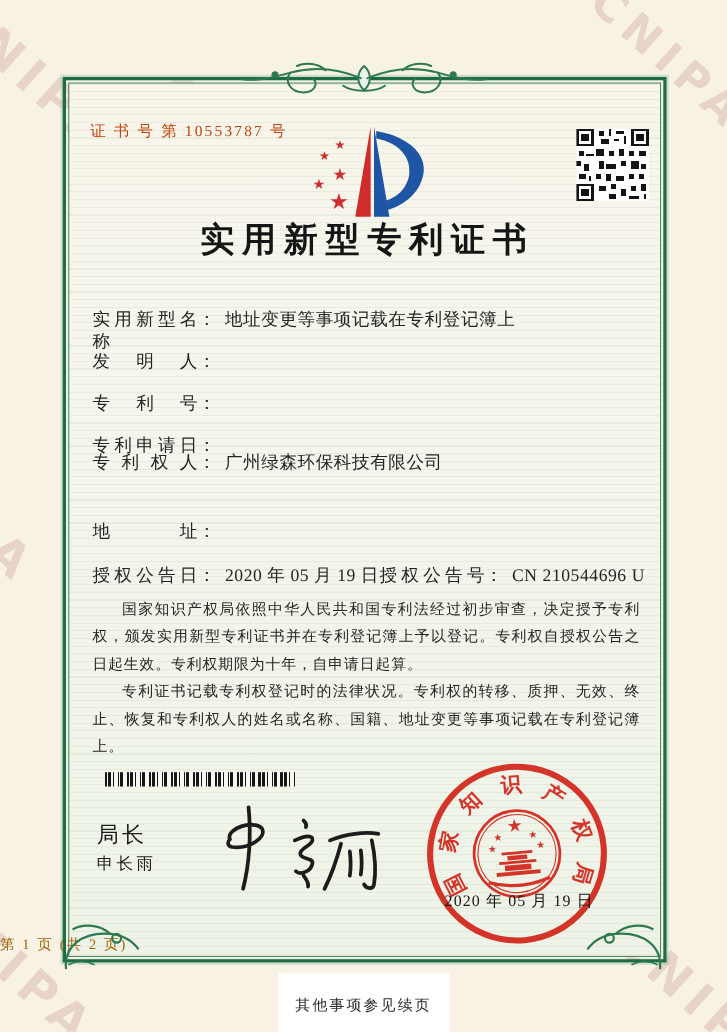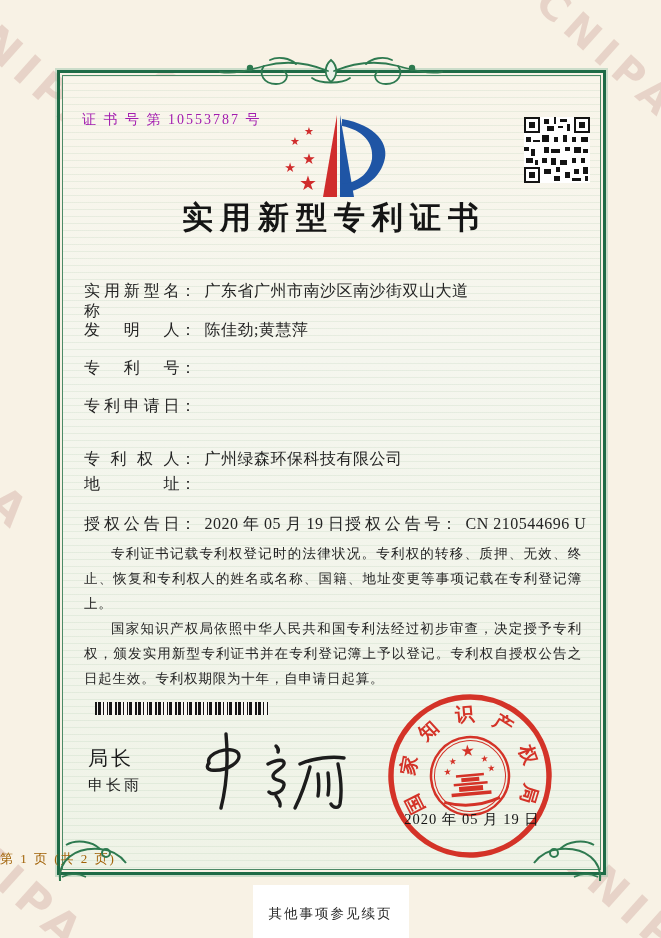--- a/index.html
+++ b/index.html
@@ -23,21 +23,21 @@
     z-index:2;
   }
   .frame-inner{
     position:absolute;left:2px;top:2px;right:2px;bottom:2px;
     border:1px solid #4d8a67;
     background:
       repeating-linear-gradient(180deg, rgba(136,178,140,0.14) 0 1px, rgba(0,0,0,0) 1px 7px),
       linear-gradient(180deg,#f9f5ea 0%,#f5f6ee 35%,#eff3e7 100%);
   }
   .sheet{position:absolute;left:0;top:0;width:661px;height:938px;z-index:3}
-  .cert-number{position:absolute;left:82px;top:111px;font-size:14px;letter-spacing:2px;color:#a21caf}
+  .cert-number{position:absolute;left:82px;top:111px;font-size:14px;letter-spacing:2px;color:#c2410c}
   .qr{position:absolute;left:524px;top:117px;width:66px;height:66px}
   .logo{position:absolute;left:278px;top:112px;width:118px;height:88px}
   .title{
     position:absolute;left:0;top:197px;width:661px;text-align:center;
     font-size:31px;font-weight:700;letter-spacing:7px;color:#151515;text-indent:7px;
   }
   .field-row{position:absolute;left:84px;width:500px;display:flex;font-size:16px;letter-spacing:.5px;color:#242424;line-height:20px}
   .flabel{display:inline-block;width:96px;text-align:justify;text-align-last:justify;flex:none}
   .colon{flex:none;margin-right:8px}
   .fvalue{flex:1}
@@ -177,36 +177,35 @@
       <text x="17" y="33" font-size="11">★</text>
       <text x="31" y="23" font-size="11">★</text>
     </g>
   </svg>
 
   <div class="title">实用新型专利证书</div>
 
   <div class="field-row" style="top:281px">
     <span class="flabel">实用新型名称</span>
       <span class="colon">：</span>
-    <span class="fvalue">广东省广州市南沙区南沙街双山大道</span>
+    <span class="fvalue">地址变更等事项记载在专利登记簿上</span>
   </div>
   <div class="field-row" style="top:320px">
     <span class="flabel">发明人</span>
       <span class="colon">：</span>
-    <span class="fvalue">陈佳劲;黄慧萍</span>
   </div>
   <div class="field-row" style="top:358px">
     <span class="flabel">专利号</span>
       <span class="colon">：</span>
   </div>
   <div class="field-row" style="top:396px">
     <span class="flabel">专利申请日</span>
       <span class="colon">：</span>
   </div>
-  <div class="field-row" style="top:449px">
+  <div class="field-row" style="top:411px">
     <span class="flabel">专利权人</span>
       <span class="colon">：</span>
     <span class="fvalue">广州绿森环保科技有限公司</span>
   </div>
   <div class="field-row" style="top:474px">
     <span class="flabel">地址</span>
       <span class="colon">：</span>
   </div>
   <div class="field-row" style="top:514px">
     <span class="grant-group1">
@@ -215,22 +214,22 @@
       <span>2020 年 05 月 19 日</span>
     </span>
     <span class="grant-group2">
       <span class="flabel">授权公告号</span>
         <span class="colon">：</span>
       <span>CN 210544696 U</span>
     </span>
   </div>
 
   <div class="paras">
+    <p>国家知识产权局依照中华人民共和国专利法经过初步审查，决定授予专利权，颁发实用新型专利证书并在专利登记簿上予以登记。专利权自授权公告之日起生效。专利权期限为十年，自申请日起算。</p>
     <p>专利证书记载专利权登记时的法律状况。专利权的转移、质押、无效、终止、恢复和专利权人的姓名或名称、国籍、地址变更等事项记载在专利登记簿上。</p>
-    <p>国家知识产权局依照中华人民共和国专利法经过初步审查，决定授予专利权，颁发实用新型专利证书并在专利登记簿上予以登记。专利权自授权公告之日起生效。专利权期限为十年，自申请日起算。</p>
   </div>
 
   <div class="barcode"></div>
 
   <div class="signer-title">局长</div>
   <div class="signer-name">申长雨</div>
 
   <svg class="signature" viewBox="0 0 178 92">
     <g fill="none" stroke="#1c1c1c" stroke-width="3.4" stroke-linecap="round" stroke-linejoin="round">
       <path d="M46,12 C48,34 47,62 41,86"></path>

